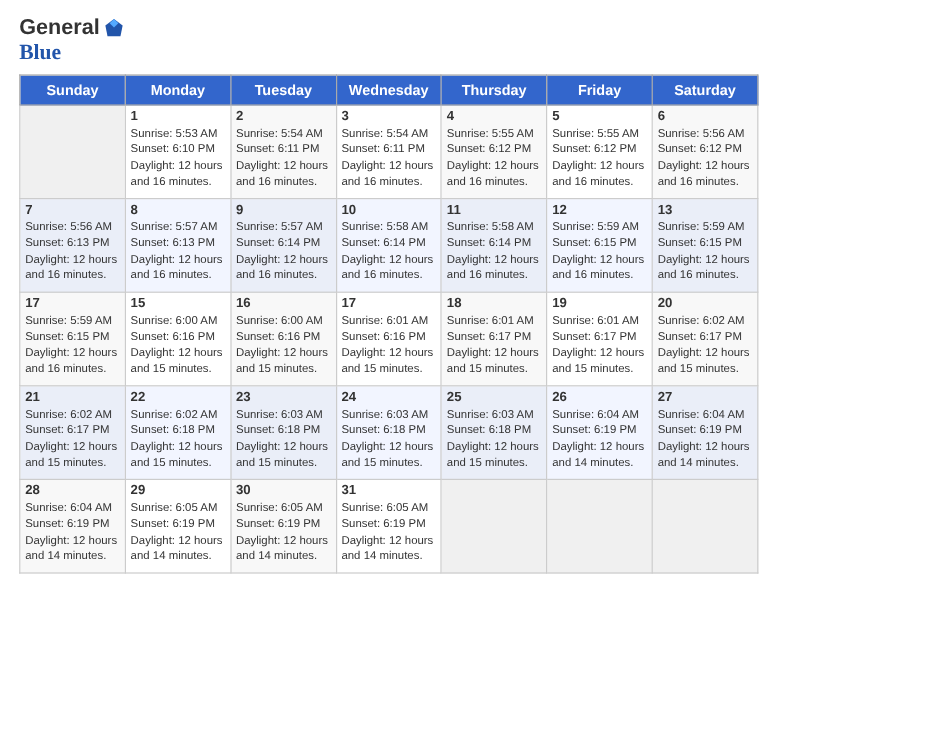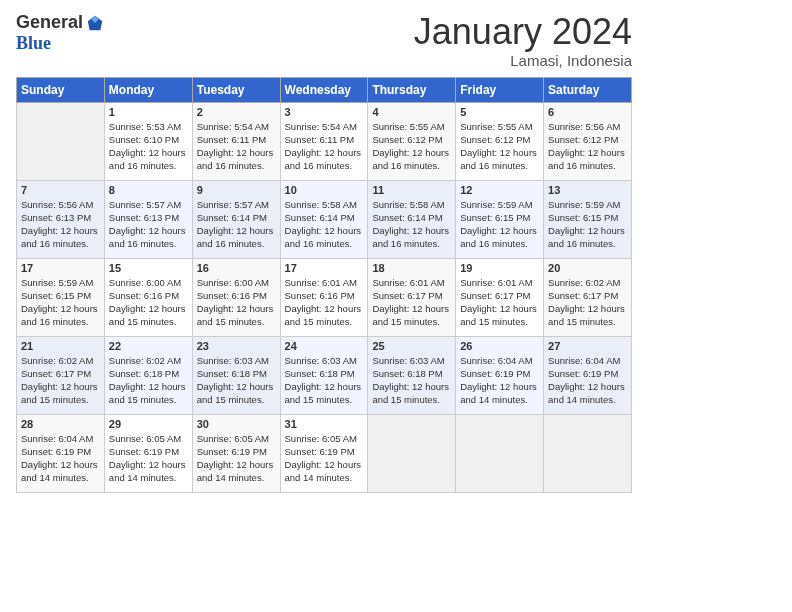--- a/index.html
+++ b/index.html
@@ -65,21 +65,21 @@
       width: 100%;
       border-collapse: collapse;
       table-layout: fixed;
     }
     th {
       background-color: #3366cc;
       color: #fff;
       font-size: 12px;
       font-weight: bold;
       padding: 5px 4px;
-      text-align: left;
+      text-align: center;
       border: 1px solid #aaa;
     }
     td {
       border: 1px solid #ccc;
       vertical-align: top;
       padding: 3px 4px;
       font-size: 9.5px;
       color: #333;
       height: 78px;
       background: #fff;
@@ -116,24 +116,20 @@
   <div class="header">
     <div class="logo">
       <div class="logo-text">
         <span class="logo-general">General</span>
         <svg class="logo-icon" viewBox="0 0 20 20">
           <path d="M10 2 L18 8 L16 18 L4 18 L2 8 Z" fill="#2255aa"></path>
           <path d="M10 2 L14 6 L10 10 L6 6 Z" fill="#55aaff"></path>
         </svg>
       </div>
       <span class="logo-blue">Blue</span>
-    </div>
-    <div class="title-block">
-      <div class="month-title">January 2024</div>
-      <div class="location">Lamasi, Indonesia</div>
     </div>
   </div>
 
   <table>
     <thead>
       <tr>
         <th>Sunday</th>
         <th>Monday</th>
         <th>Tuesday</th>
         <th>Wednesday</th>

